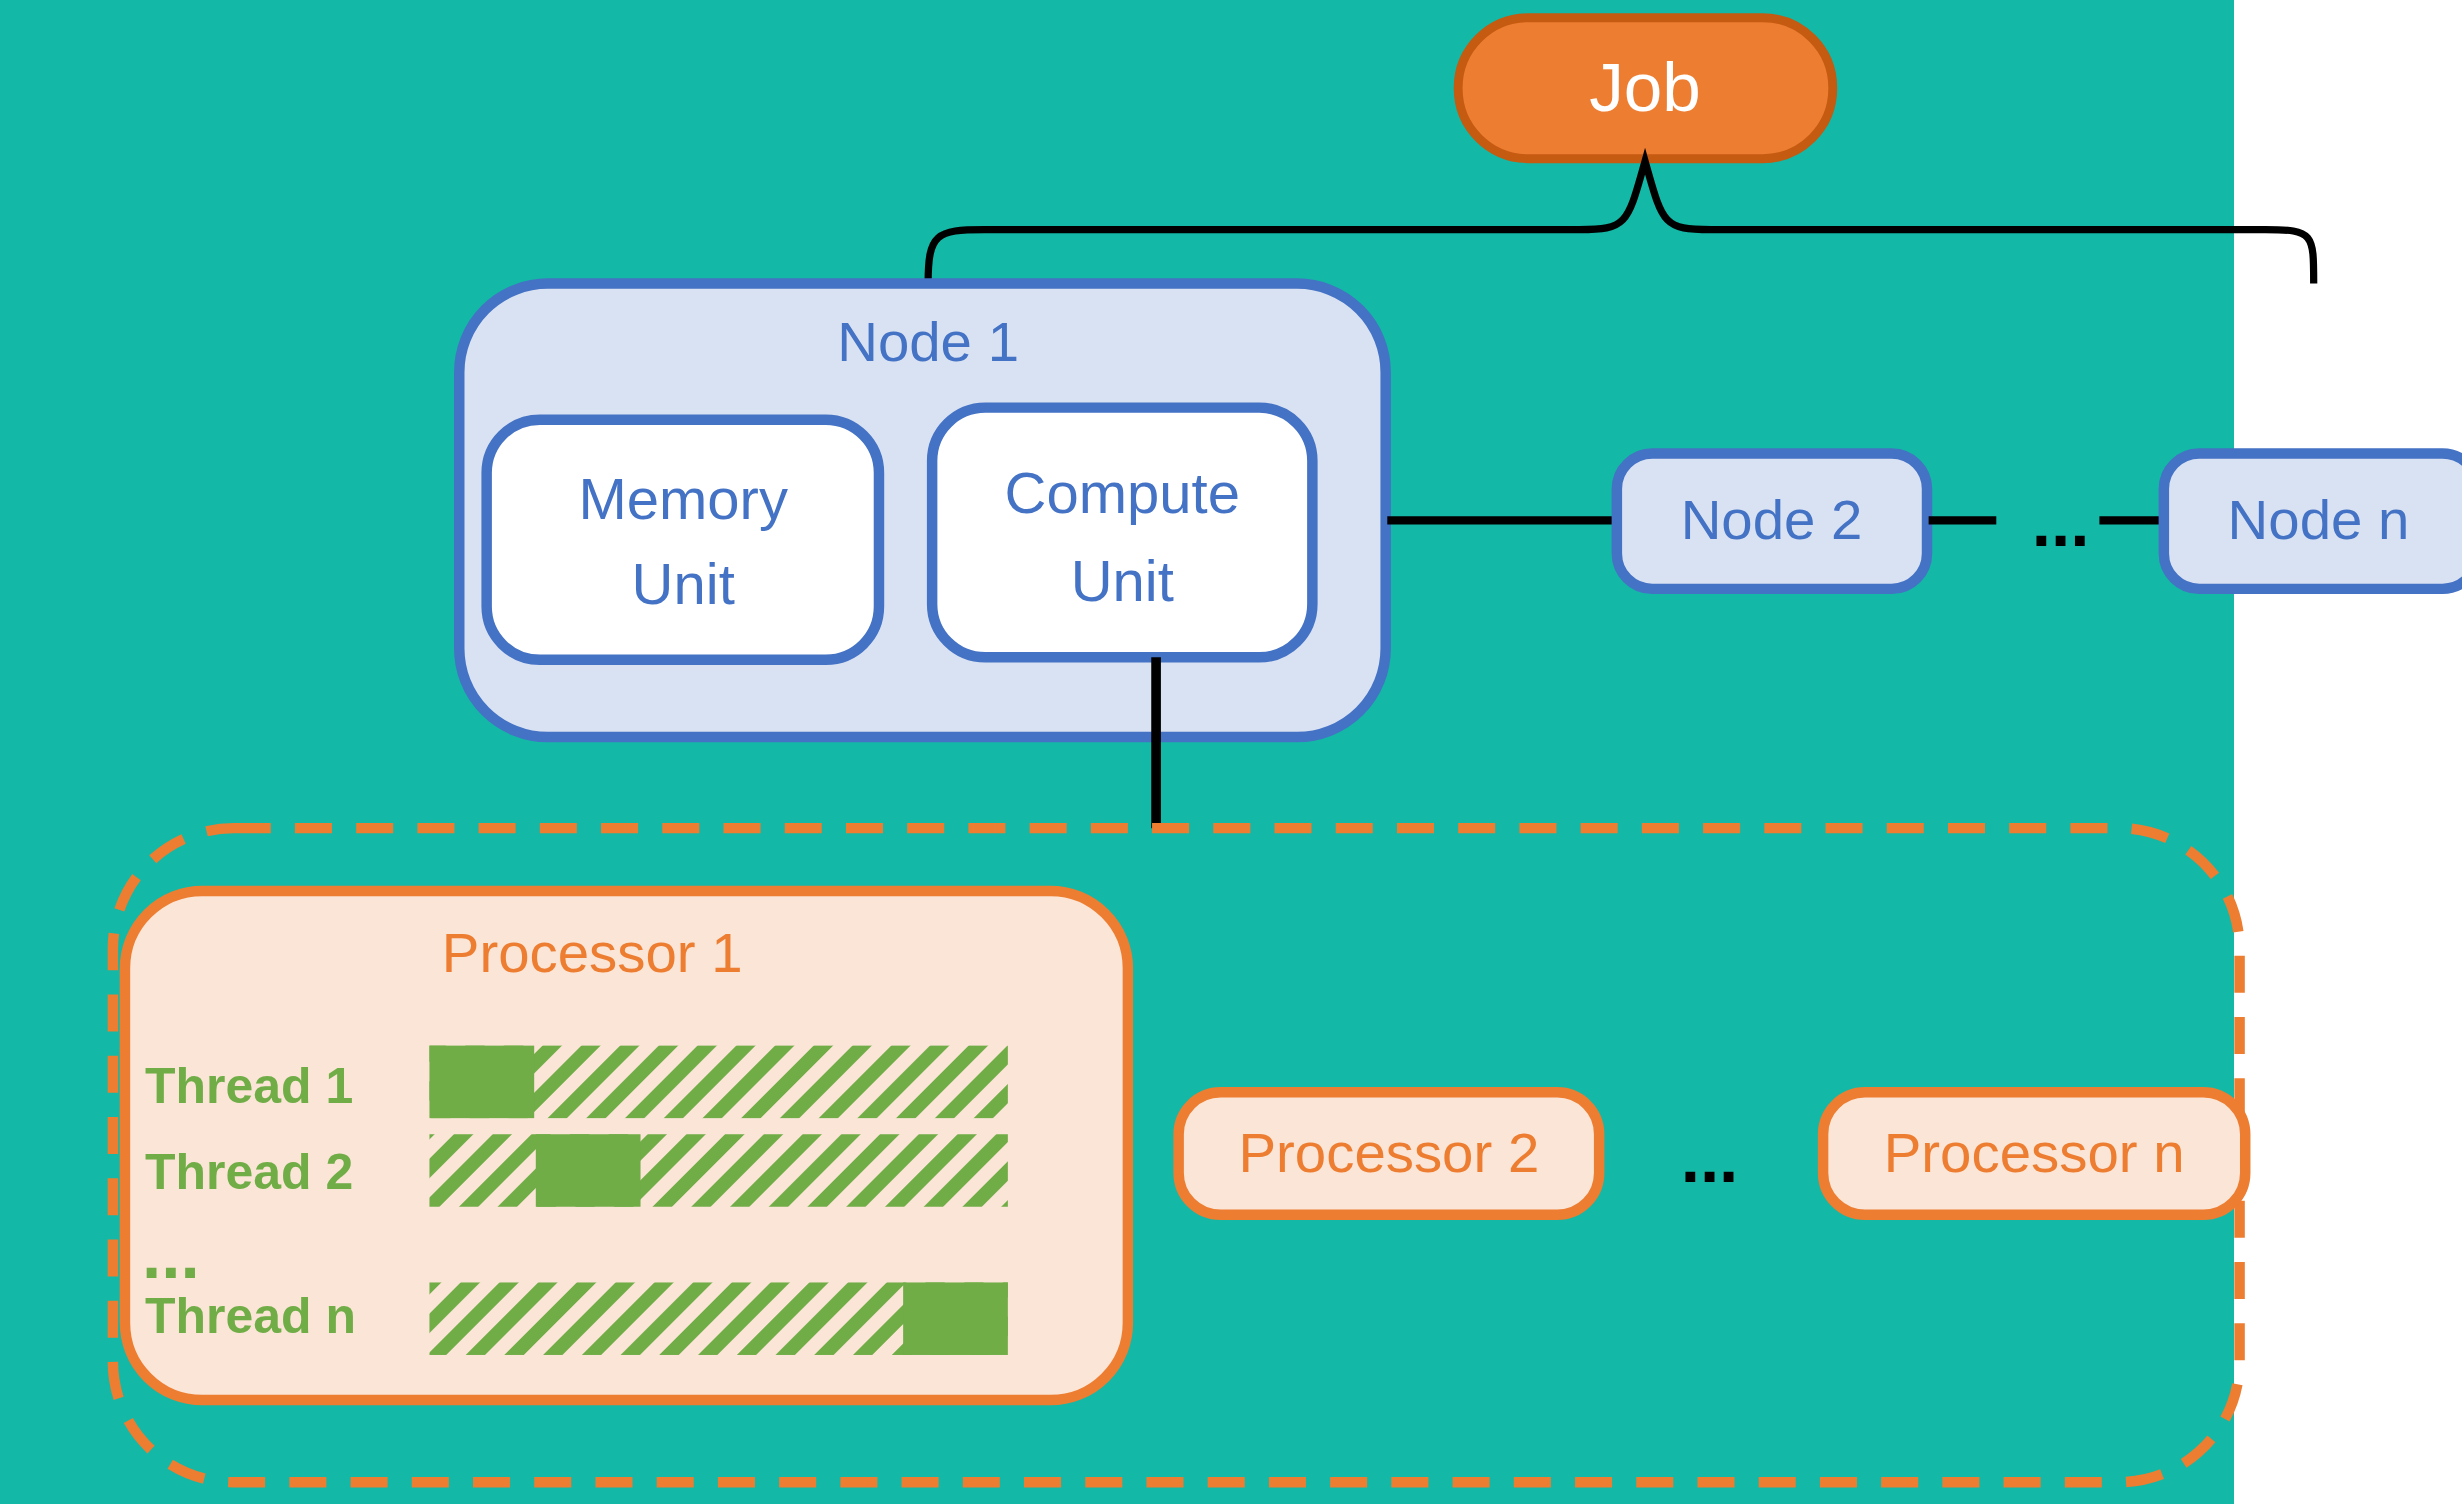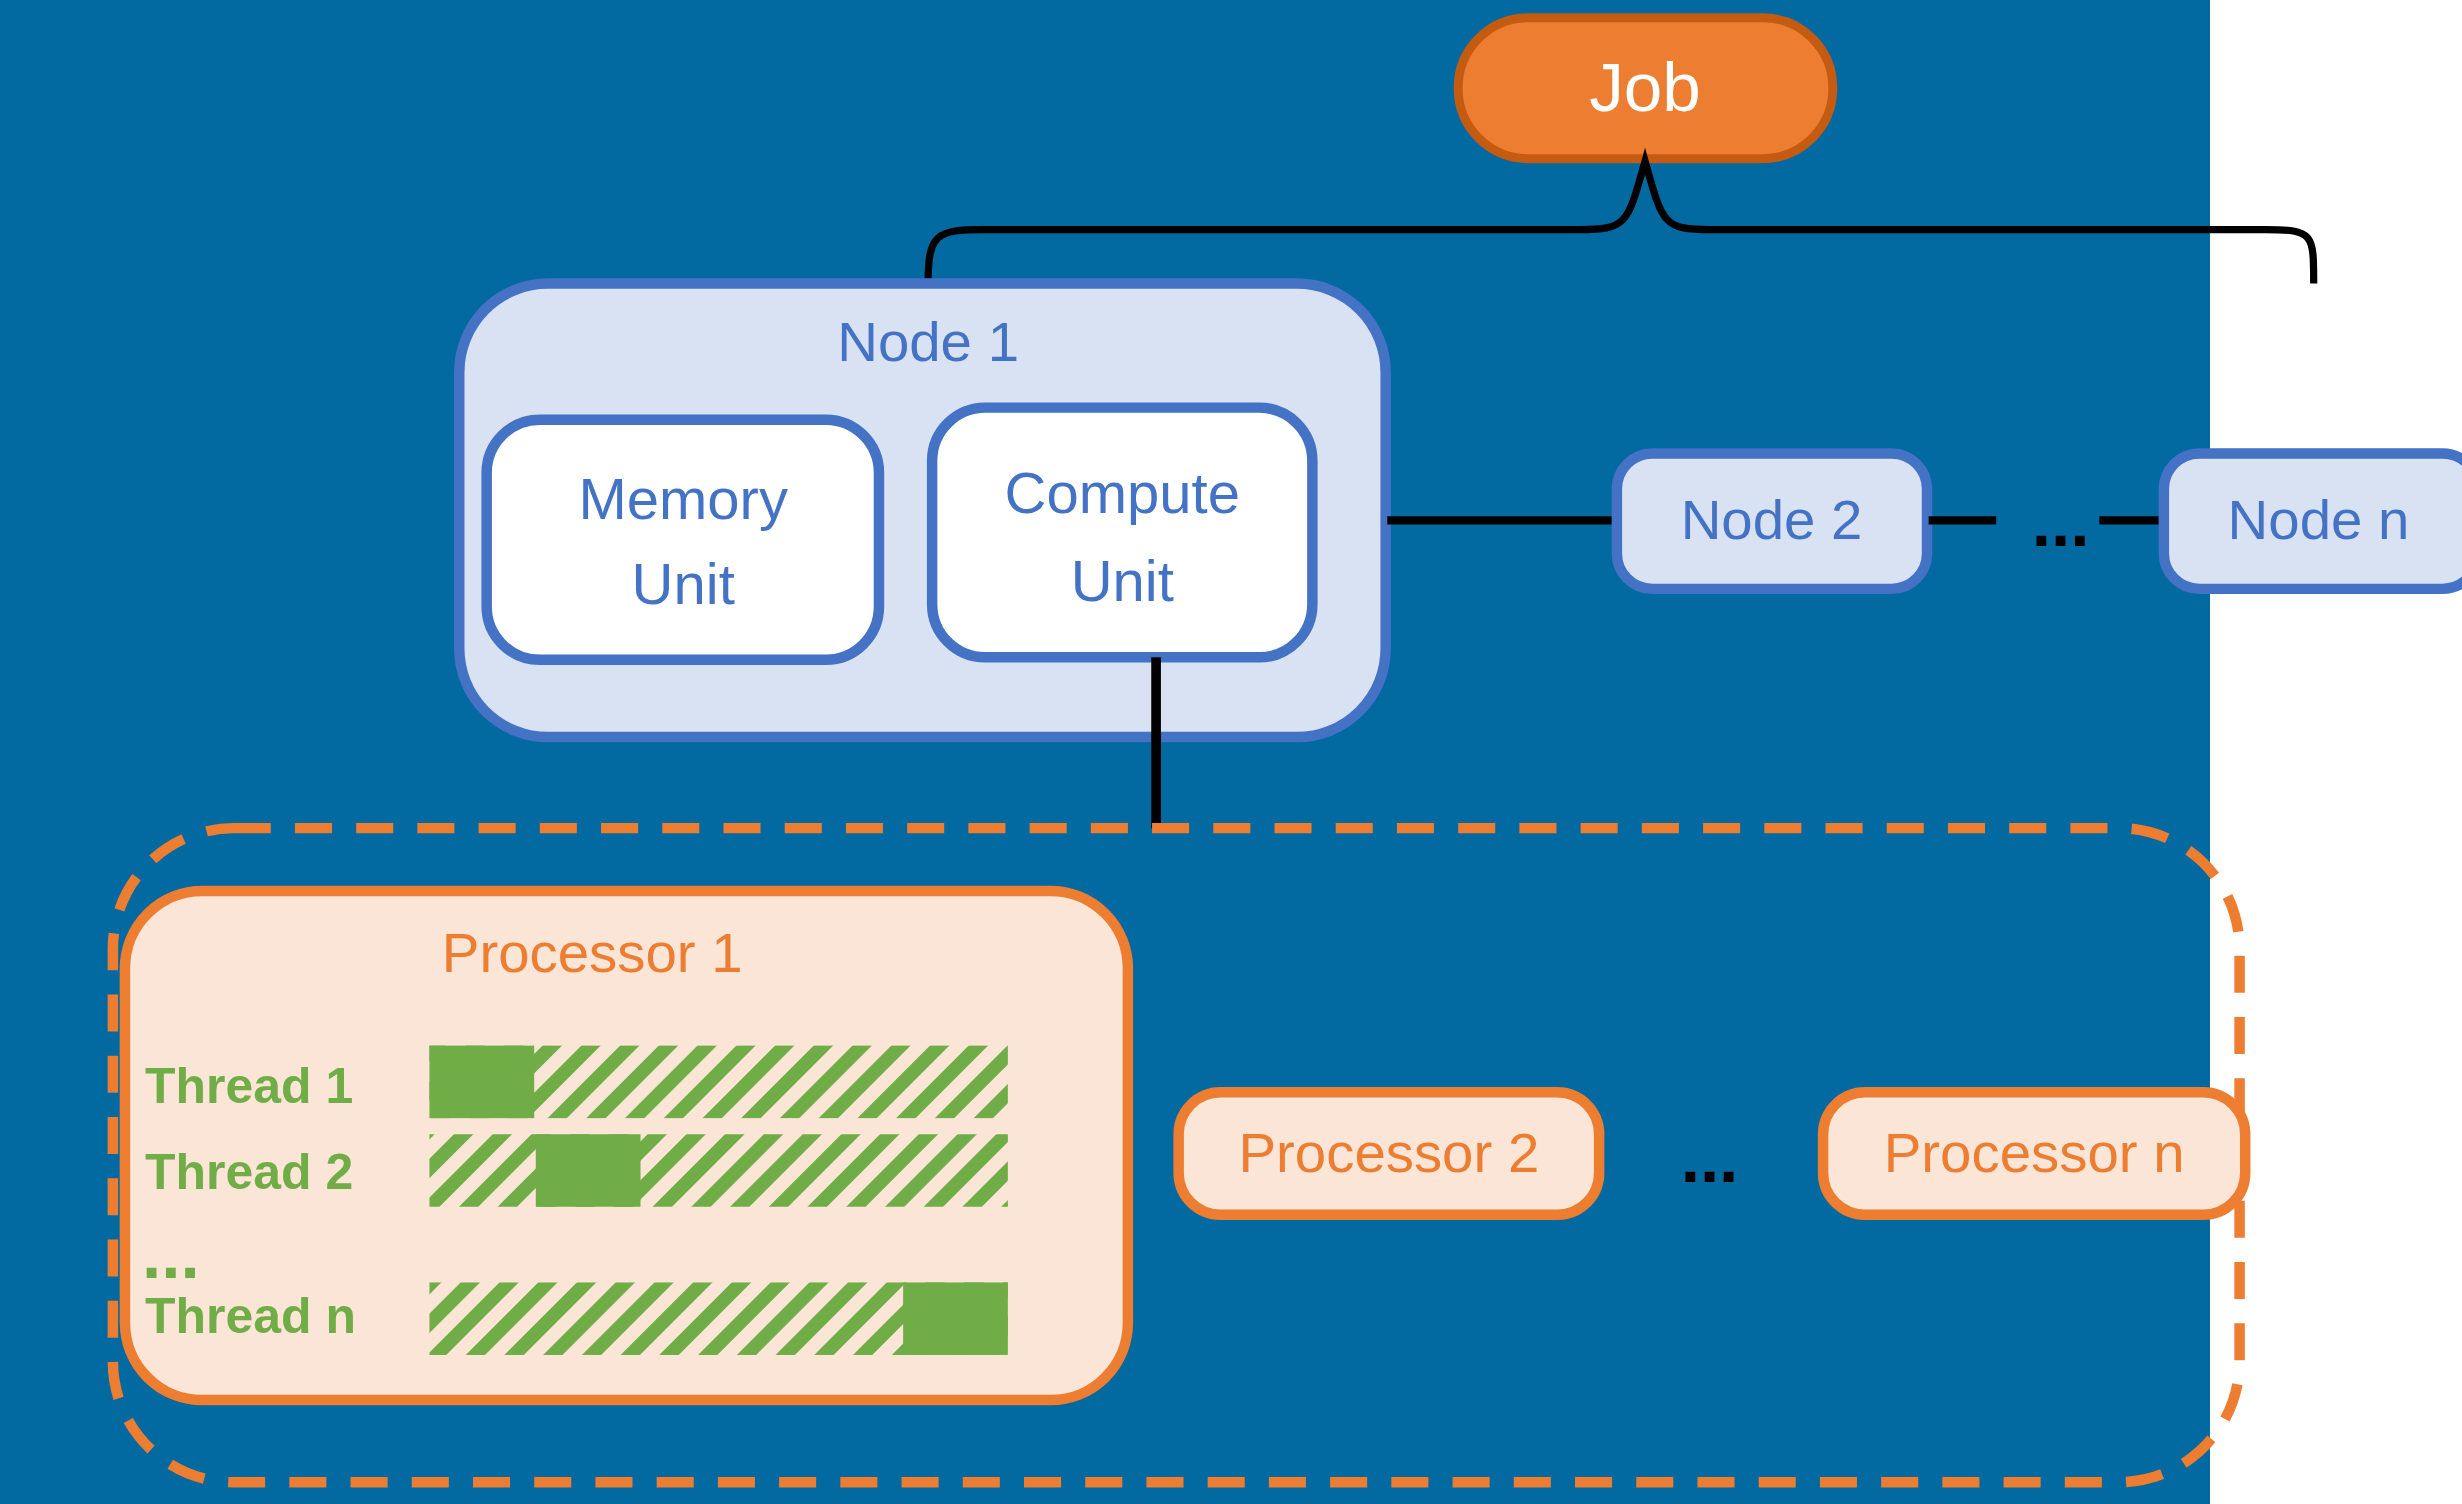--- a/index.html
+++ b/index.html
@@ -10,21 +10,22 @@
   body {
     width: 2462px;
     height: 1504px;
     overflow: hidden;
     font-family: "Liberation Sans", sans-serif;
   }
   #diagram-root {
     position: relative;
     width: 2210px;
     height: 1504px;
-    background: #0369a1;
+    background: #14b8a6;
+    padding-left: 24px;
   }
   svg#diagram-canvas {
     position: absolute;
     top: 0;
     left: 0;
     width: 2462px;
     height: 1504px;
     display: block;
   }
   .node-label, .unit-label, .job-label, .proc-label, .thread-label, .ellipsis-label {

